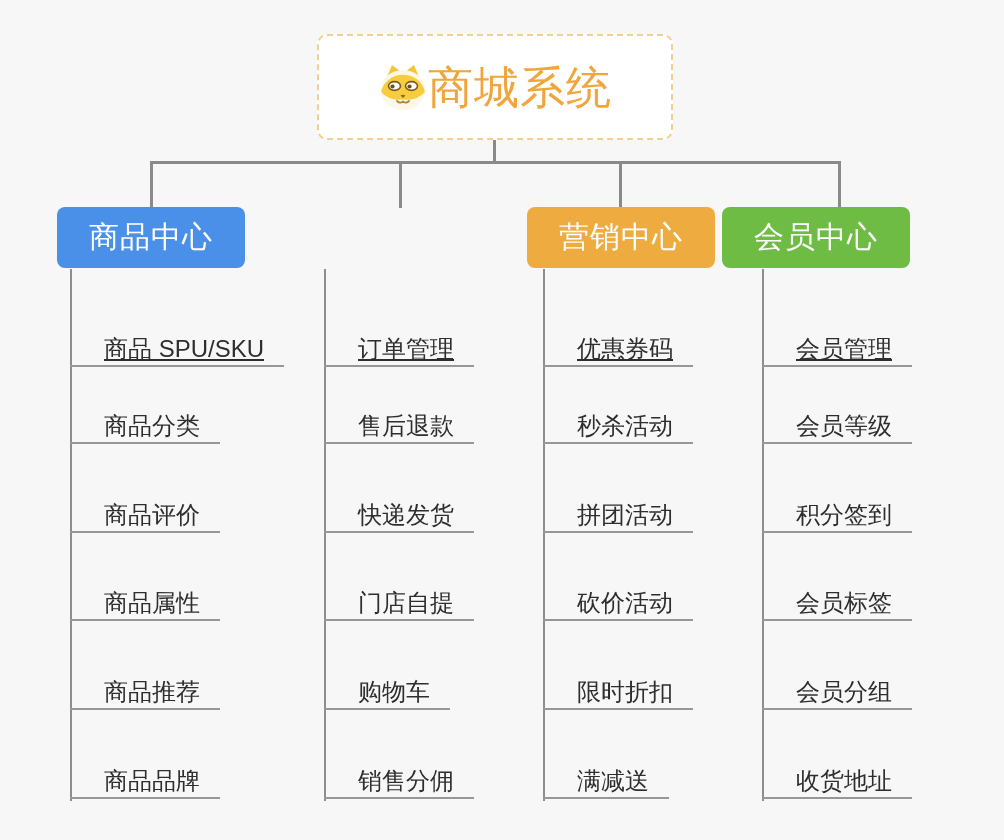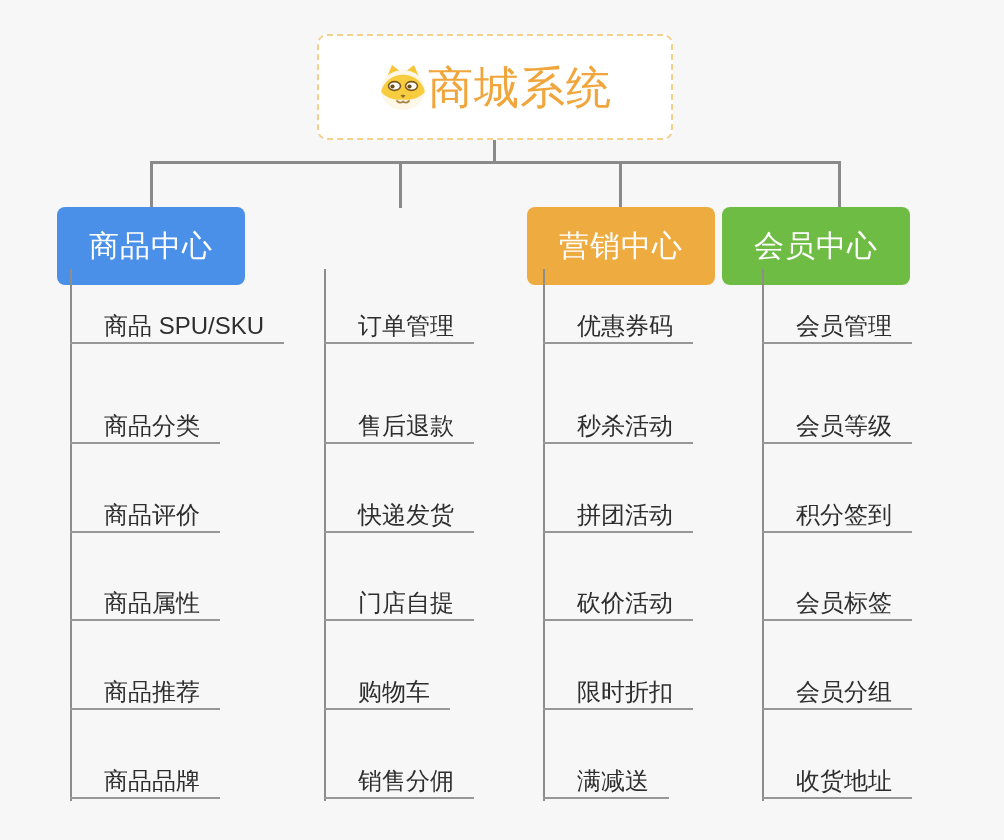--- a/index.html
+++ b/index.html
@@ -46,21 +46,21 @@
     color: #f0a63c;
     line-height: 1;
     white-space: nowrap;
   }
   .root-icon { width: 50px; height: 48px; flex: 0 0 auto; }
 
   
   .branch-box {
     position: absolute;
     top: 207px;
-    height: 78px;
+    height: 61px;
     width: 188px;
     border-radius: 8px;
     display: flex;
     align-items: center;
     justify-content: center;
     color: #ffffff;
     font-size: 30px;
     font-weight: 500;
     letter-spacing: 1px;
     white-space: nowrap;
@@ -92,21 +92,21 @@
     display: inline-flex;
     align-items: flex-end;
     padding: 0 20px 4px 34px;
     border-bottom: 2px solid #979797;
     font-size: 24px;
     color: #2e2e2e;
     line-height: 1;
     white-space: nowrap;
     cursor: default;
   }
-  .leaf-r0 { top: 31px;  }
+  .leaf-r0 { top: 54px; text-decoration: underline;  }
   .leaf-r1 { top: 131px; }
   .leaf-r2 { top: 220px; }
   .leaf-r3 { top: 308px; }
   .leaf-r4 { top: 397px; }
   .leaf-r5 { top: 486px; }
 </style>
 </head>
 <body>
 
 <div class="canvas">

